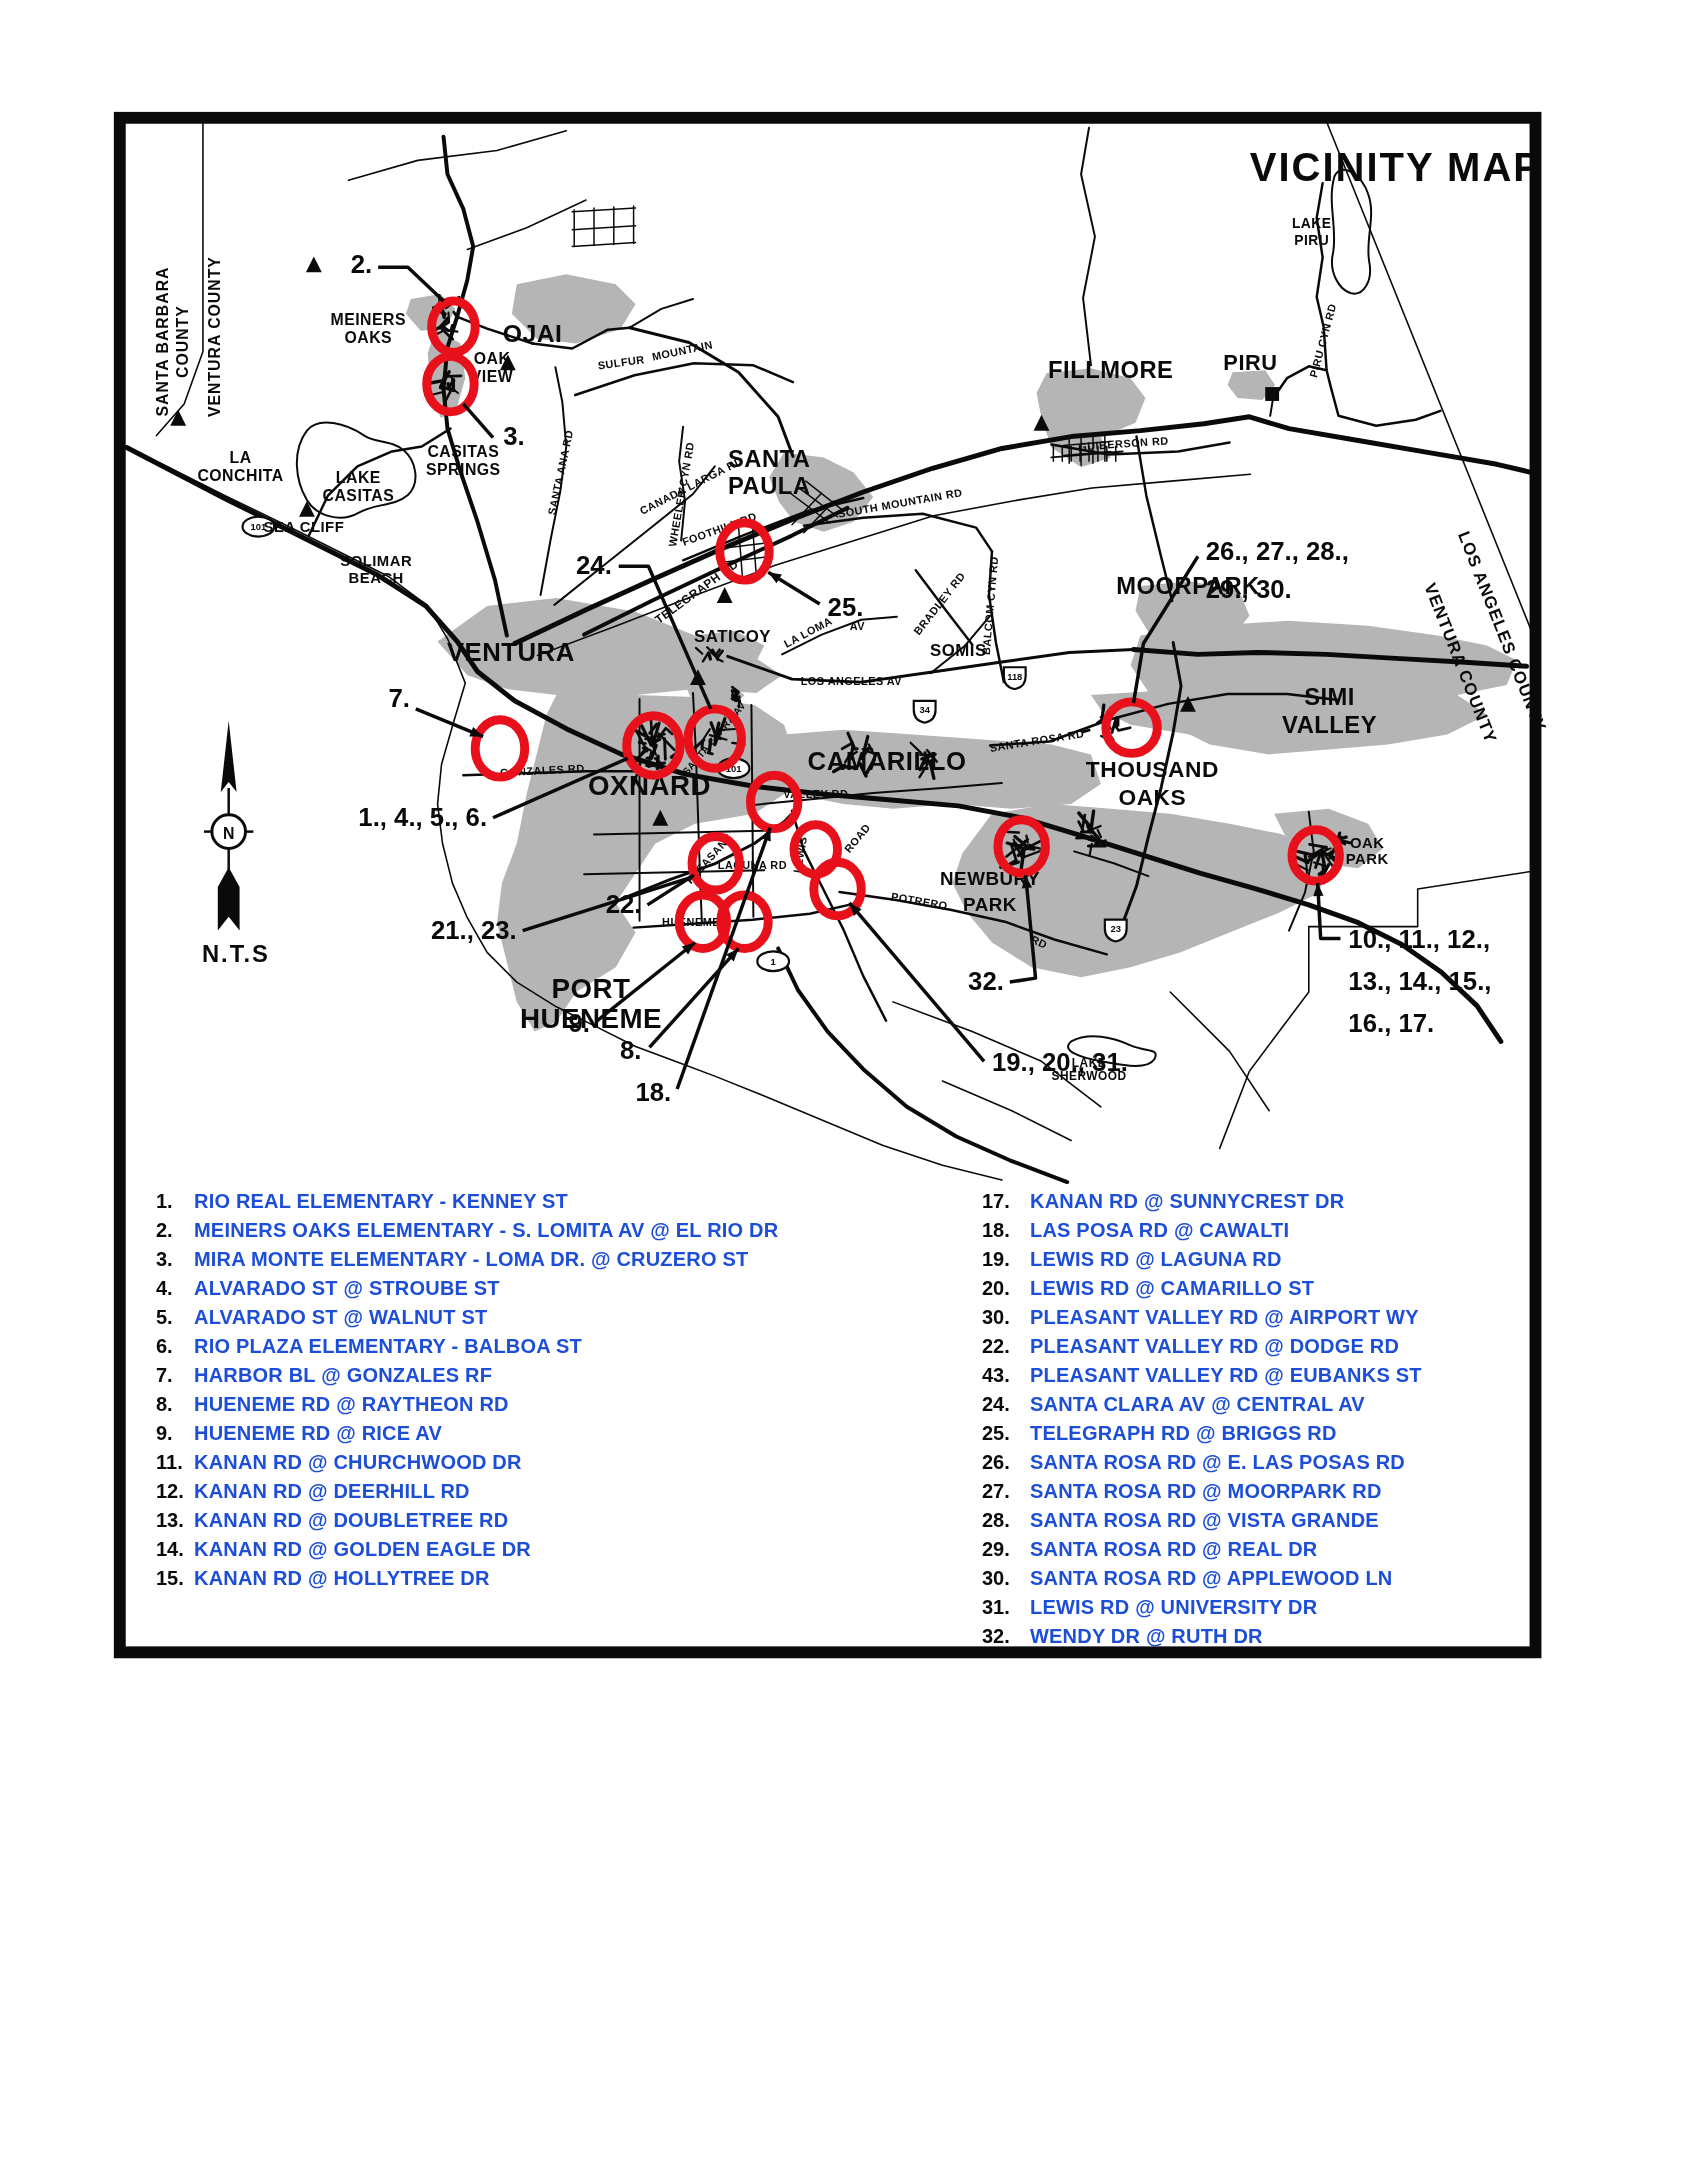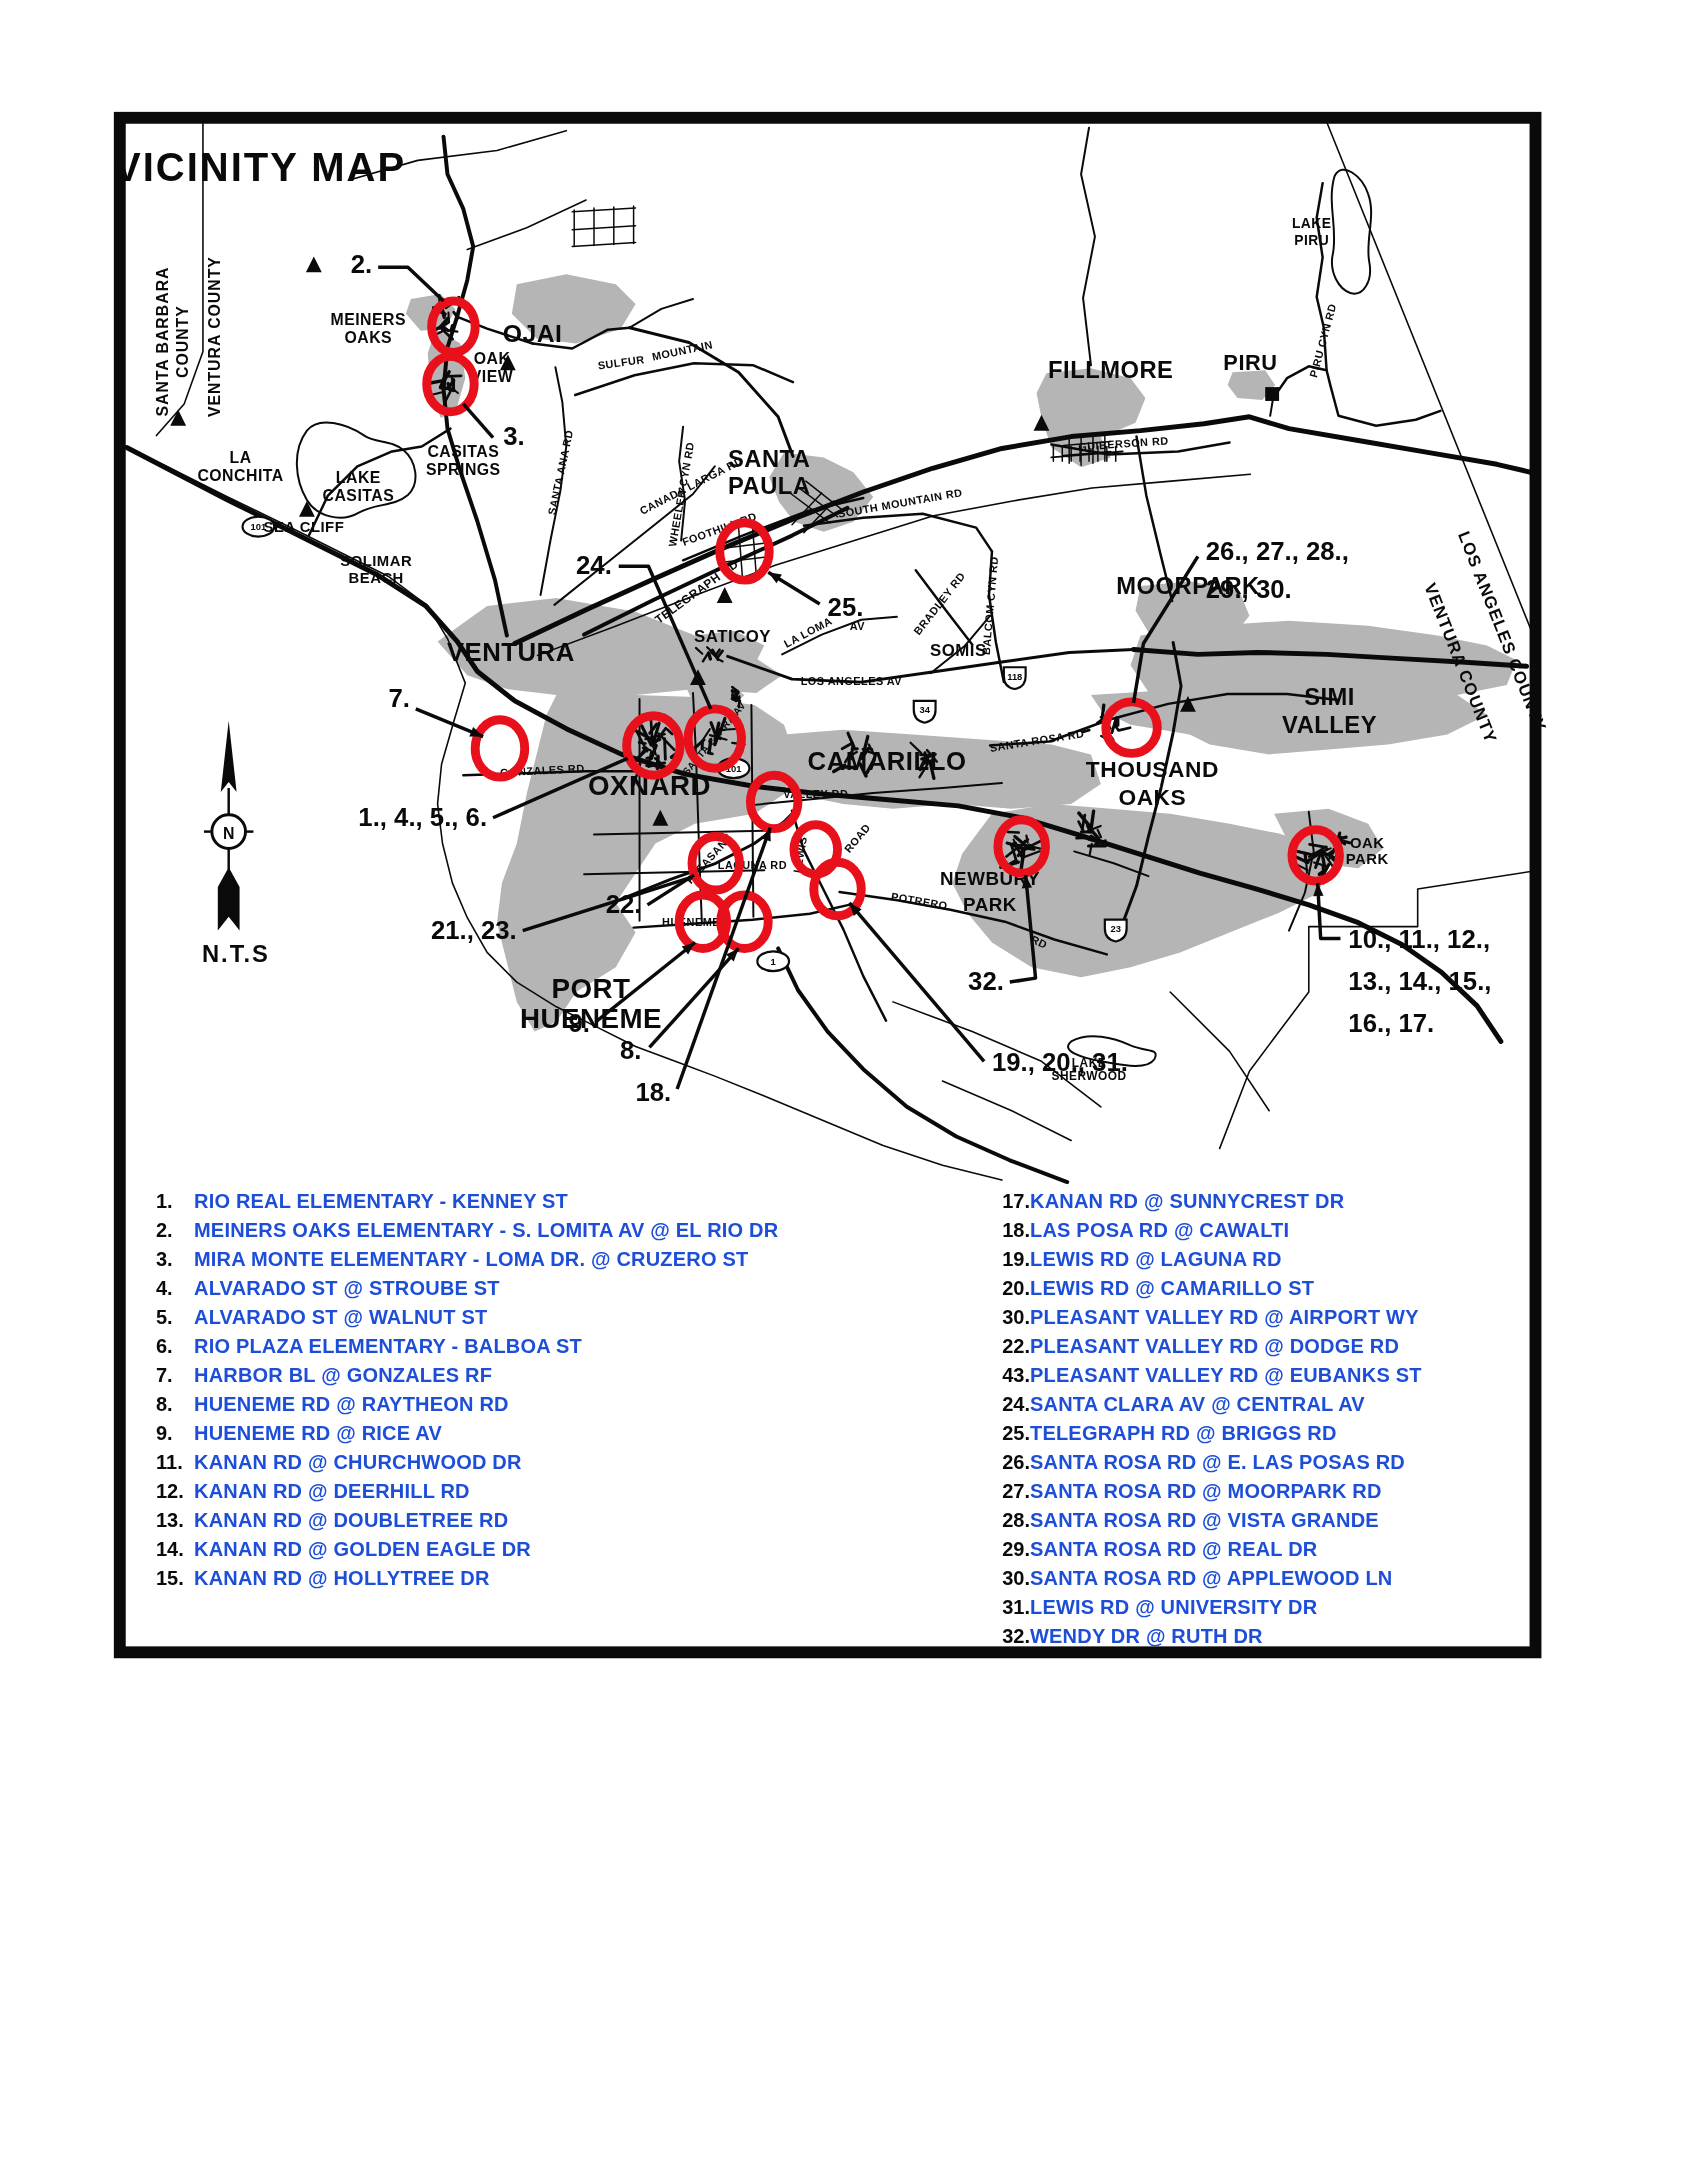--- a/index.html
+++ b/index.html
@@ -1,26 +1,26 @@
 <!DOCTYPE html>
 <html><head>
 <meta charset="utf-8">
 <style>
   html,body{margin:0;padding:0;background:#ffffff;}
   .page{position:relative;width:1683px;height:2178px;background:#ffffff;overflow:hidden;
         font-family:"Liberation Sans","DejaVu Sans",sans-serif;}
   .map-svg{position:absolute;left:0;top:0;}
-  .map-title{position:absolute;left:114px;top:145px;width:1428px;text-align:left;
+  .map-title{position:absolute;left:114px;top:145px;width:1428px;text-align:right;
              font-size:40px;font-weight:bold;letter-spacing:2px;color:#0a0a0a;}
   .legend-col{position:absolute;}
   .lg-row{display:flex;height:29px;align-items:baseline;}
   .lg-num{font-weight:bold;font-size:20px;color:#0a0a0a;flex:0 0 auto;}
   .lg-text{font-weight:bold;font-size:20px;color:#1d4ed8;letter-spacing:0.2px;white-space:nowrap;}
   .col-left .lg-num{width:38px;}
-  .col-right .lg-num{width:48px;text-align:right;}
+  .col-right .lg-num{width:48px;}
   text{fill:#0a0a0a;font-family:"Liberation Sans","DejaVu Sans",sans-serif;font-weight:bold;}
 </style>
 </head>
 <body>
 
 <div class="page">
   <svg class="map-svg" id="map" width="1683" height="2178" viewBox="0 0 1700 2200">
       <g>
         <path d="M442,648 L492,612 L562,604 L642,618 L702,642 L762,664 L790,682 L764,700 L702,696 L642,702 L602,716 L562,702 L512,696 L472,682 L442,648" fill="#b5b5b5" stroke="none"></path>
         <path d="M562,702 L642,702 L702,704 L762,712 L792,732 L802,762 L792,802 L762,822 L702,832 L662,852 L642,882 L622,912 L642,942 L622,977 L582,1002 L562,1032 L540,1042 L522,1012 L512,972 L502,932 L507,892 L522,852 L532,802 L542,762 L552,722 L562,702" fill="#b5b5b5" stroke="none"></path>

